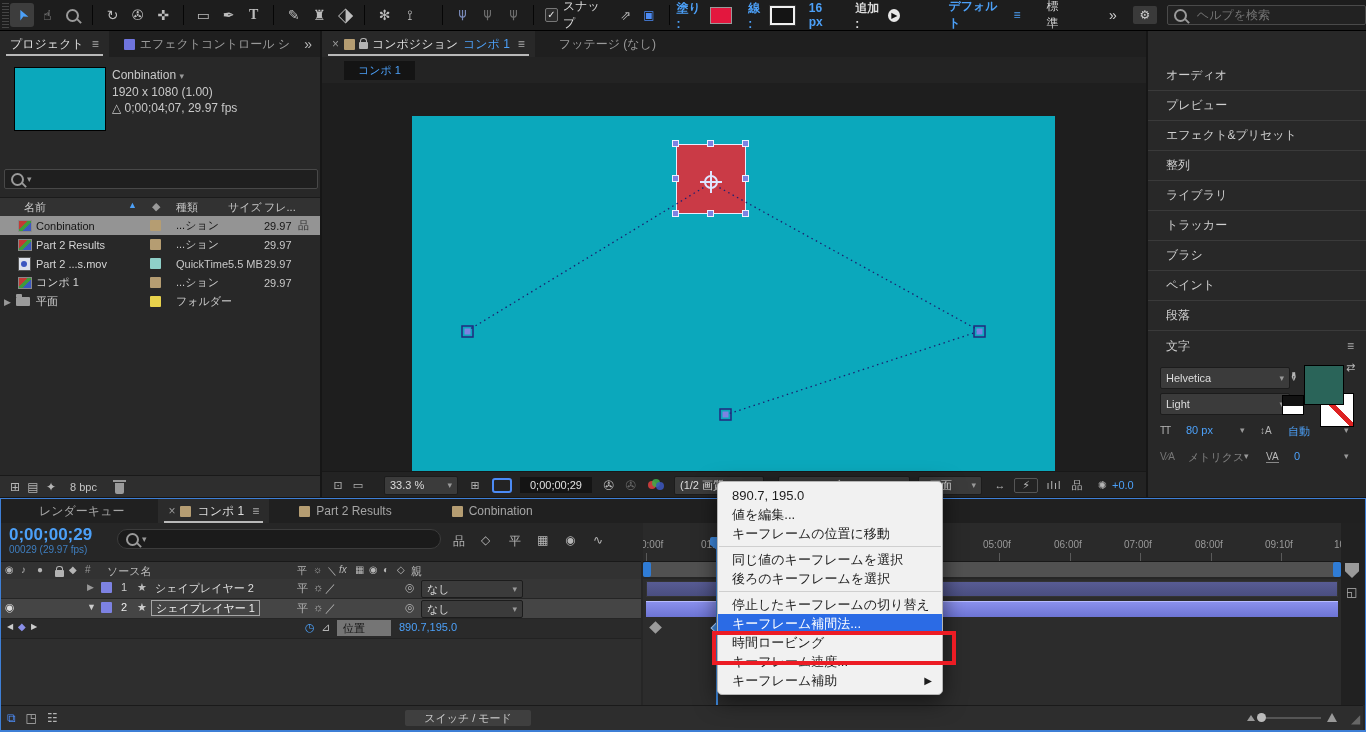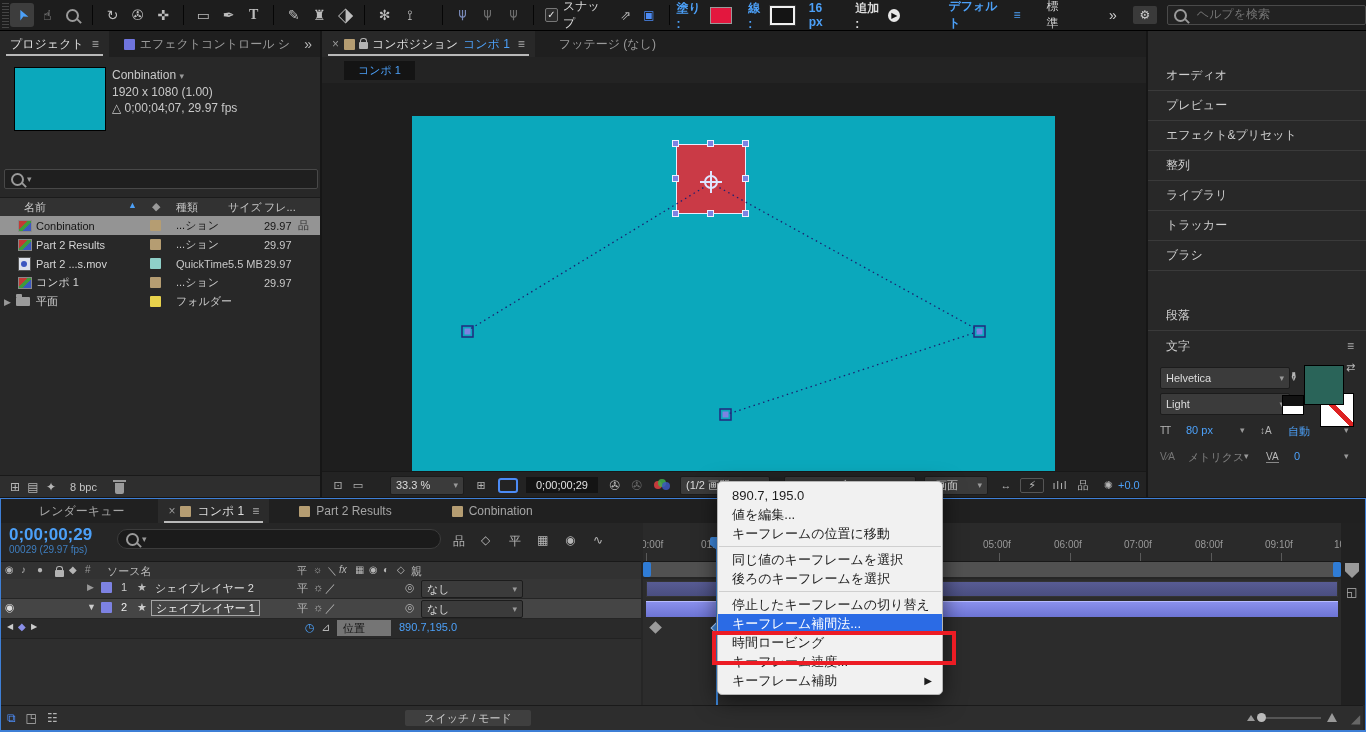--- a/index.html
+++ b/index.html
@@ -19,21 +19,21 @@
   .rot115{display:inline-block;transform:rotate(-115deg)}
   .rot180{display:inline-block;transform:rotate(180deg)}
   .rotm45{display:inline-block;transform:rotate(-45deg)}
   .mag{display:inline-block;width:9px;height:9px;border:2px solid #9a9a9a;border-radius:50%;position:relative}
   .mag::after{content:"";position:absolute;width:6px;height:2px;background:#9a9a9a;right:-5px;bottom:-2px;transform:rotate(45deg)}
   .chk{width:12px;height:12px;background:#2b2b2b;border:1px solid #777;border-radius:2px;font-size:10px;line-height:11px;text-align:center;color:#e8e8e8;margin-right:5px}
   .swatch{width:22px;height:15px;display:inline-block;vertical-align:middle}
   .addc{width:13px;height:13px;border-radius:50%;background:#e8e8e8;display:inline-flex;align-items:center;justify-content:center;color:#111;font-size:8px}
   .gearchip{width:26px;height:18px;background:#3a3a3a;border-radius:2px;display:flex;align-items:center;justify-content:center;color:#cfcfcf;font-size:12px}
   #help-box{width:198px;height:18px;background:#222;border:1px solid #4a4a4a;border-radius:2px;display:flex;align-items:center;padding:0 6px;margin-left:10px}
-  #help-box input{background:transparent;border:none;outline:none;color:#bbb;font-size:12px;width:160px;margin-left:8px;font-family:Liberation Mono, monospace}
+  #help-box input{background:transparent;border:none;outline:none;color:#bbb;font-size:12px;width:160px;margin-left:8px;font-family:Liberation Sans, sans-serif}
   
   .panel{position:absolute;background:#282828;overflow:hidden}
   .tabbar{position:absolute;left:0;top:0;right:0;height:26px;background:#1f1f1f;display:flex;align-items:center}
   .ptab{height:26px;display:flex;align-items:center;padding:0 10px;color:#9a9a9a;position:relative}
   .ptab.active{background:#282828;color:#ddd}
   .ptab.active .uline{position:absolute;left:6px;right:6px;bottom:1px;height:2px;background:#b9b9b9}
   .chip{width:11px;height:11px;border-radius:1px;display:inline-block;margin:0 5px}
   .sel{background:#3b3b3b;border:1px solid #1c1c1c;border-radius:2px;color:#ddd;font-size:11px;display:flex;align-items:center;justify-content:space-between;padding:0 5px}
   .chev{color:#999;font-size:9px}
   .lockic{display:inline-block;width:9px;height:7px;background:#b3b3b3;border-radius:1px;position:relative;margin:3px 4px 0 4px}
@@ -306,21 +306,21 @@
       <span class="handle" style="left:260px;top:94px;z-index:3"></span>
       <span class="handle" style="left:295px;top:94px;z-index:3"></span>
       <span class="handle" style="left:330px;top:94px;z-index:3"></span>
       <span class="anchor" style="left:292px;top:59px;z-index:3"></span>
     </div>
   </div>
 
   <div class="abs flex" style="left:0;top:440px;width:824px;height:26px;background:#232323;border-top:1px solid #181818;font-size:11px">
     <span class="ic" style="width:20px;margin-left:6px">⊡</span>
     <span class="ic" style="width:20px">▭</span>
-    <div class="sel" style="width:62px;height:17px;margin-left:22px">
+    <div class="sel" style="width:62px;height:17px;margin-left:16px">
       <span>33.3 %</span>
       <span class="chev">▾</span>
     </div>
     <span class="ic" style="width:22px;margin-left:6px">⊞</span>
     <span style="width:16px;height:11px;border:2px solid #4c8bf5;border-radius:3px;margin-left:6px"></span>
     <span style="background:#141414;color:#e0e0e0;padding:2px 10px;margin-left:8px">0;00;00;29</span>
     <span class="ic" style="width:22px;margin-left:6px;font-size:13px">✇</span>
     <span class="ic" style="width:22px;font-size:13px;opacity:.45">✇</span>
     <span class="rgbdots" style="margin-left:6px">
         <i style="background:#e04040;left:0;top:2px"></i>
@@ -362,20 +362,23 @@
       <span>整列</span>
     </div>
   <div class="rrow" style="top:150px">
       <span>ライブラリ</span>
     </div>
   <div class="rrow" style="top:180px">
       <span>トラッカー</span>
     </div>
   <div class="rrow" style="top:210px">
       <span>ブラシ</span>
+    </div>
+  <div class="rrow" style="top:240px">
+      <span>ペイント</span>
     </div>
   <div class="rrow" style="top:270px">
       <span>段落</span>
     </div>
   <div class="rrow" style="top:300px;border-bottom:none">
     <span>文字</span>
     <span style="margin-left:auto;margin-right:12px;color:#aaa">≡</span>
   </div>
 
   <div class="sel abs" style="left:12px;top:336px;width:118px;height:20px">

